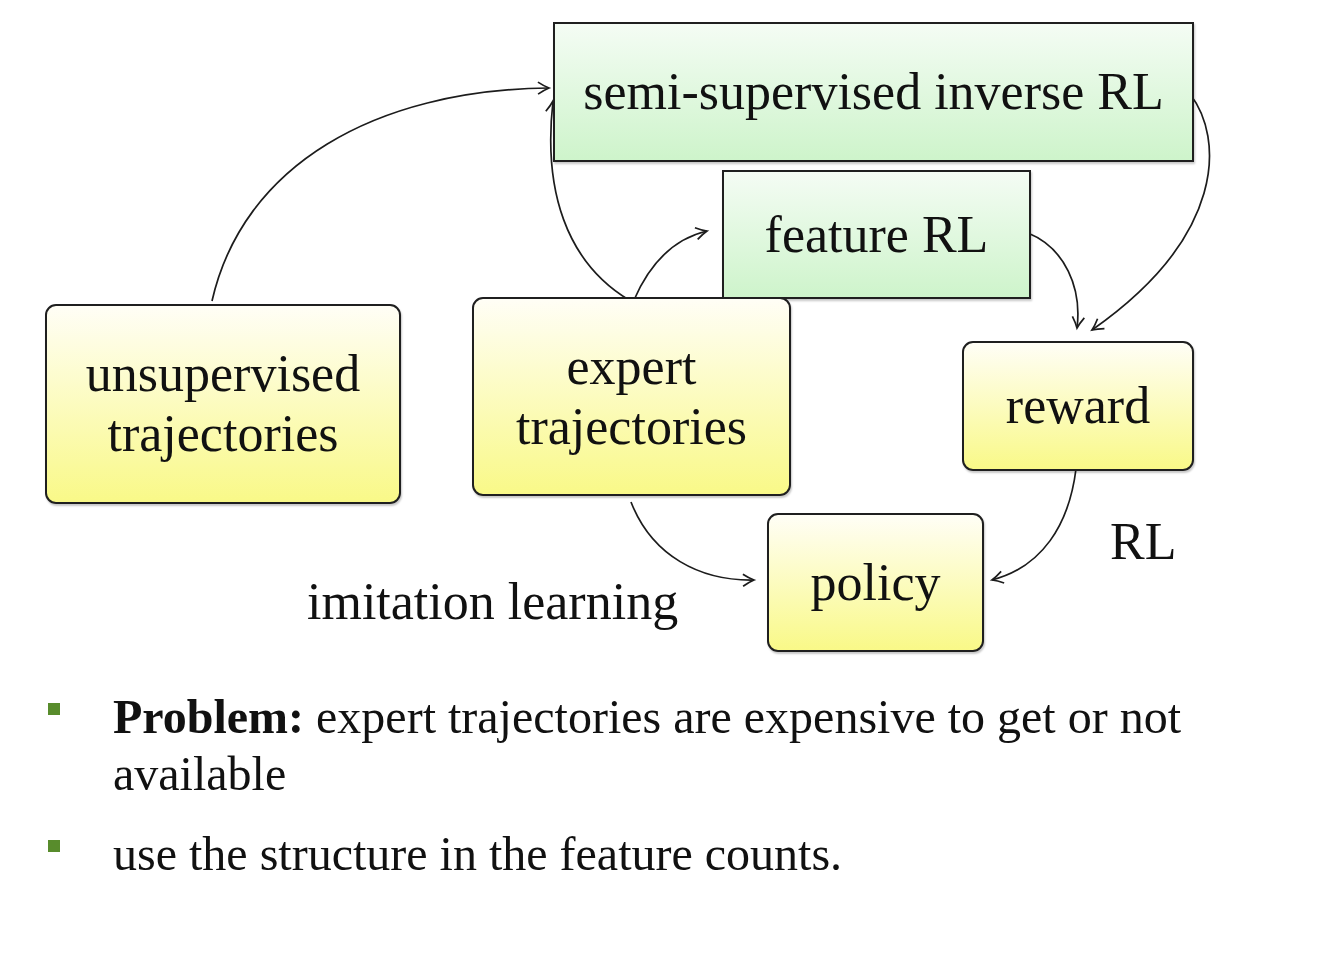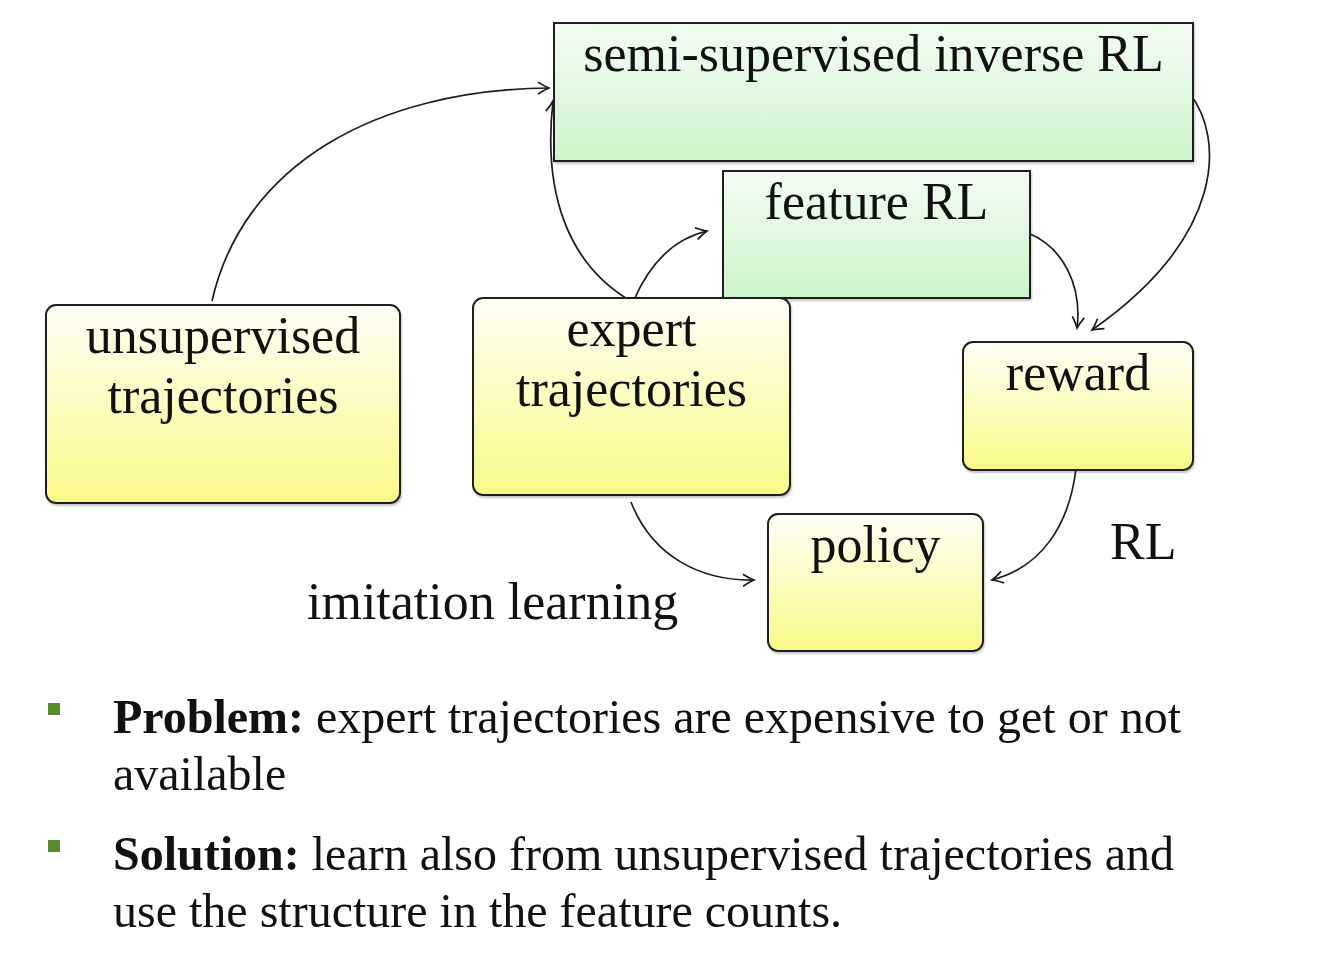--- a/index.html
+++ b/index.html
@@ -8,21 +8,21 @@
     font-family:"Liberation Serif","DejaVu Serif",serif;color:#111;
   }
   .slide{position:absolute;inset:0;background:#fff;}
 
   
   .diagram{position:absolute;left:0;top:0;width:1318px;height:680px;}
   .edges{position:absolute;left:0;top:0;width:1318px;height:680px;}
   .edges path{stroke:var(--arrow,#1c1c1c);stroke-width:1.7;fill:none;}
 
   .node{
-    position:absolute;display:flex;align-items:flex-start;justify-content:center;
+    position:absolute;display:flex;align-items:center;justify-content:center;
     text-align:center;font-size:52px;line-height:60px;white-space:nowrap;
     border:2px solid var(--box-border,#1f1f1f);
     box-shadow:1px 2px 2px rgba(0,0,0,0.22);
   }
   .node.green{background:linear-gradient(to bottom,var(--green-top,#f4fcf4),var(--green-bottom,#cef4cb));border-radius:0;}
   .node.yellow{background:linear-gradient(to bottom,var(--yellow-top,#fffef6),var(--yellow-bottom,#f9f988));border-radius:11px;}
 
   #node-ssirl  {left:553px;top:22px; width:637px;height:136px;}
   #node-irl    {left:722px;top:170px;width:305px;height:125px;}
   #node-unsup  {left:45px; top:304px;width:352px;height:196px;}
@@ -108,19 +108,18 @@
       <span class="bullet-marker"></span>
       <div class="bullet-text">
         <div class="bline"><b>Problem:</b> <span>expert trajectories are expensive to get or not</span></div>
         <div class="bline">available</div>
       </div>
     </div>
 
     <div class="bullet-item">
       <span class="bullet-marker"></span>
       <div class="bullet-text">
-        <div class="bline"><b>Solution:</b> <span>learn also from unsupervised trajectories and</span></div>
         <div class="bline">use the structure in the feature counts.</div>
       </div>
     </div>
 
   </div>
 </div>
 
 </body></html>

